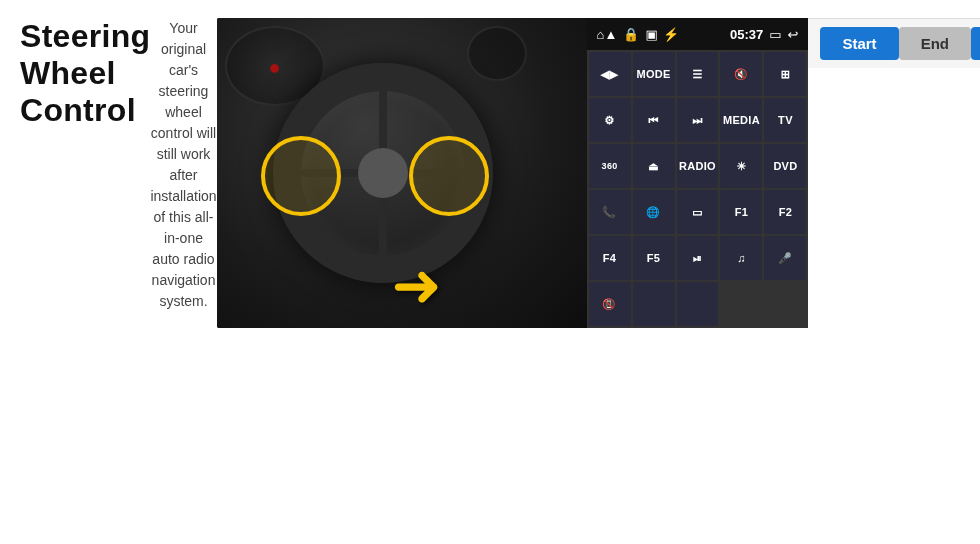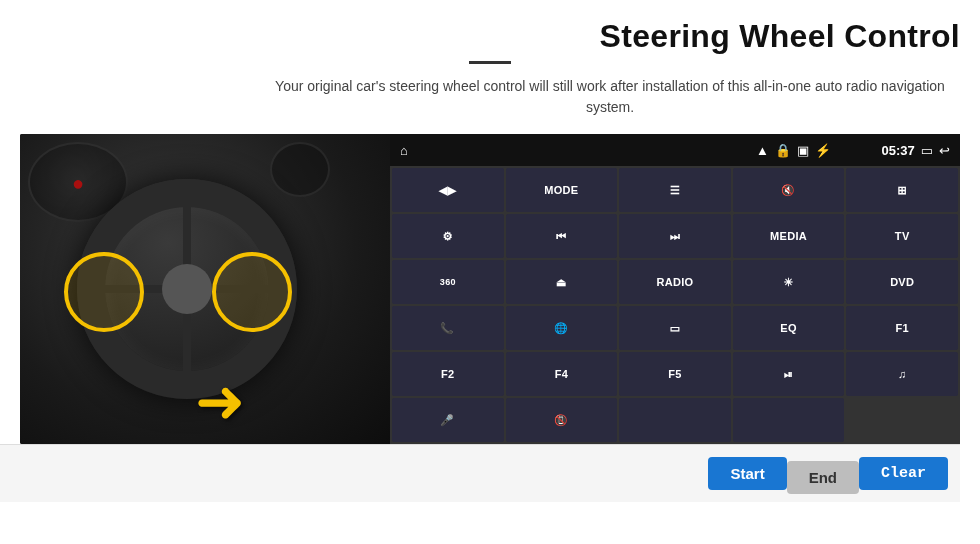--- a/index.html
+++ b/index.html
@@ -8,22 +8,22 @@
       height: 544px;
       font-family: Arial, sans-serif;
       background: #fff;
       overflow: hidden;
     }
 
     .page-container {
       width: 980px;
       height: 544px;
       display: flex;
-      flex-direction: column;
-      align-items: flex-end;
+      flex-direction: row;
+      align-items: flex-start;
       padding: 18px 20px 0;
     }
 
     .title {
       font-size: 32px;
       font-weight: 900;
       color: #111;
       margin-bottom: 6px;
       letter-spacing: 0.3px;
     }
@@ -244,21 +244,20 @@
     }
 
     .btn-start {
       background: #1976d2;
       color: #fff;
     }
 
     .btn-end {
       background: #bdbdbd;
       color: #333;
-      margin-top: 8px;
     }
 
     .btn-clear {
       background: #1976d2;
       color: #fff;
       font-family: Liberation Mono, monospace;
     }
   </style>
 </head>
 <body>
@@ -321,21 +320,20 @@
           <button class="grid-btn">MEDIA</button>
           <button class="grid-btn">TV</button>
           <button class="grid-btn" style="font-size: 9px;">360</button>
           <button class="grid-btn">⏏</button>
           <button class="grid-btn">RADIO</button>
           <button class="grid-btn">☀</button>
           <button class="grid-btn">DVD</button>
           <button class="grid-btn">📞</button>
           <button class="grid-btn">🌐</button>
           <button class="grid-btn">▭</button>
-          <button class="grid-btn">EQ</button>
           <button class="grid-btn">F1</button>
           <button class="grid-btn">F2</button>
           <button class="grid-btn">F4</button>
           <button class="grid-btn">F5</button>
           <button class="grid-btn">⏯</button>
           <button class="grid-btn">♫</button>
           <button class="grid-btn">🎤</button>
           <button class="grid-btn">📵</button>
           <button class="grid-btn"></button>
           <button class="grid-btn"></button>

